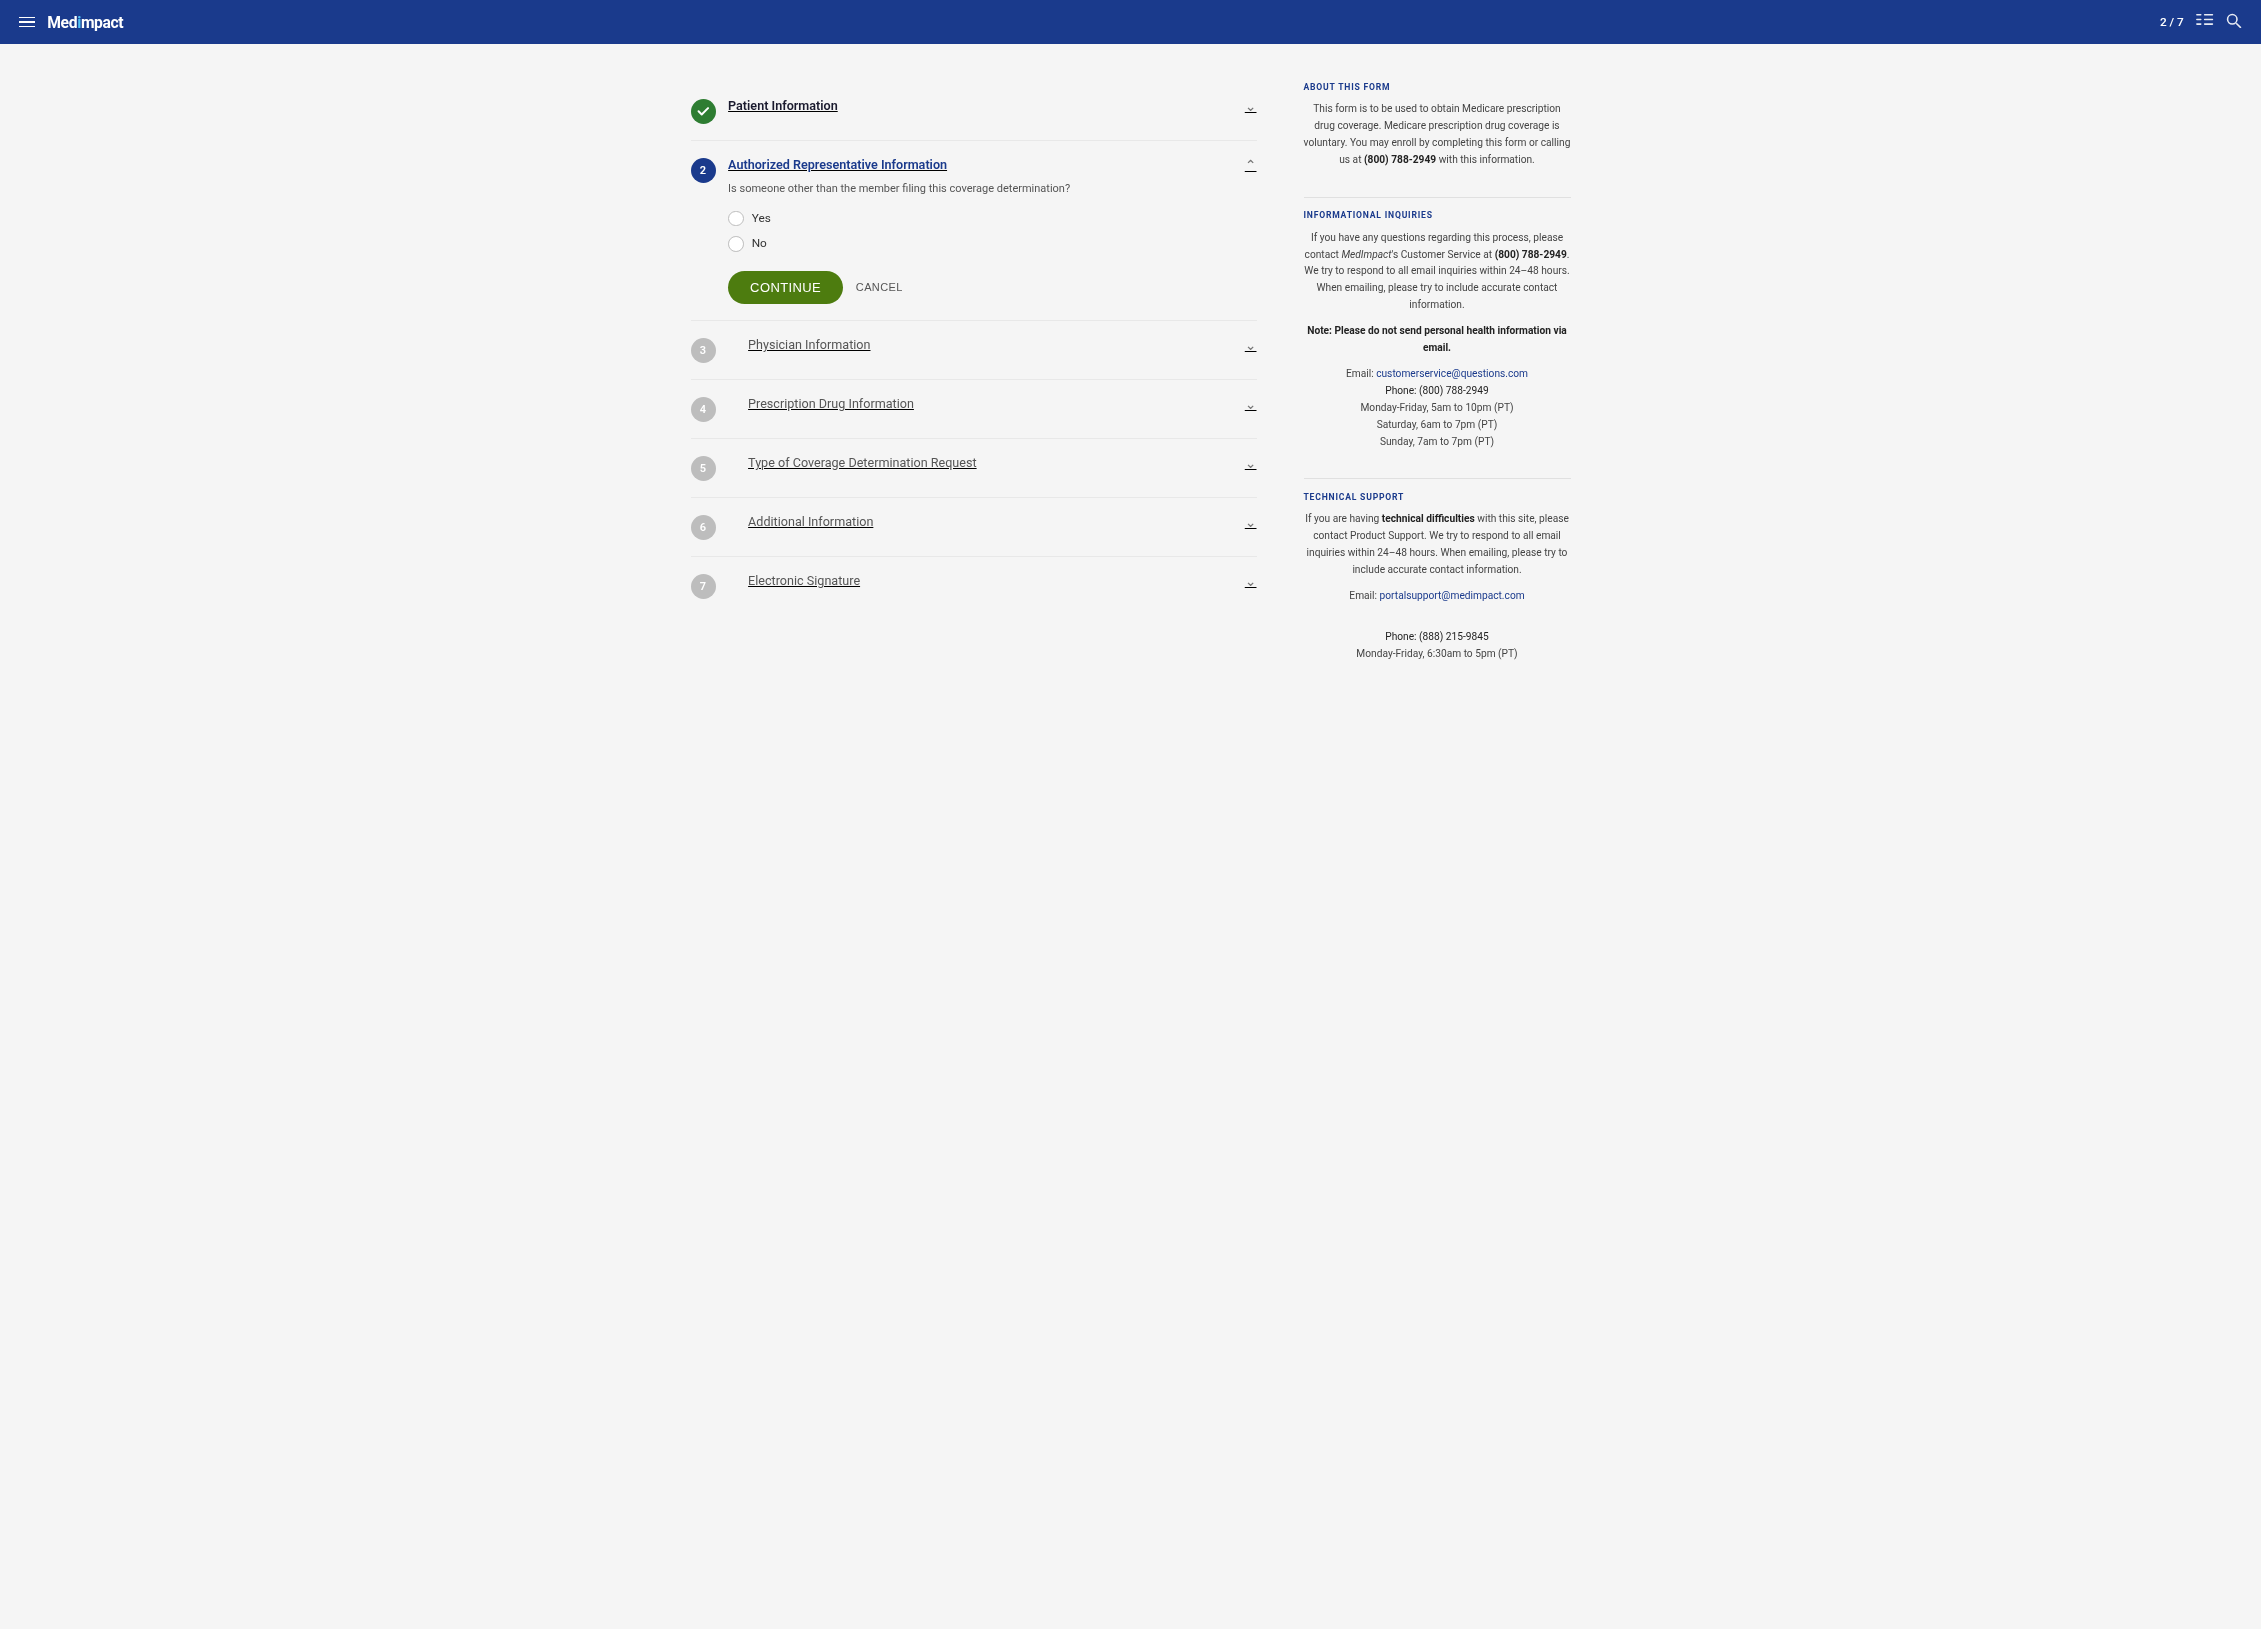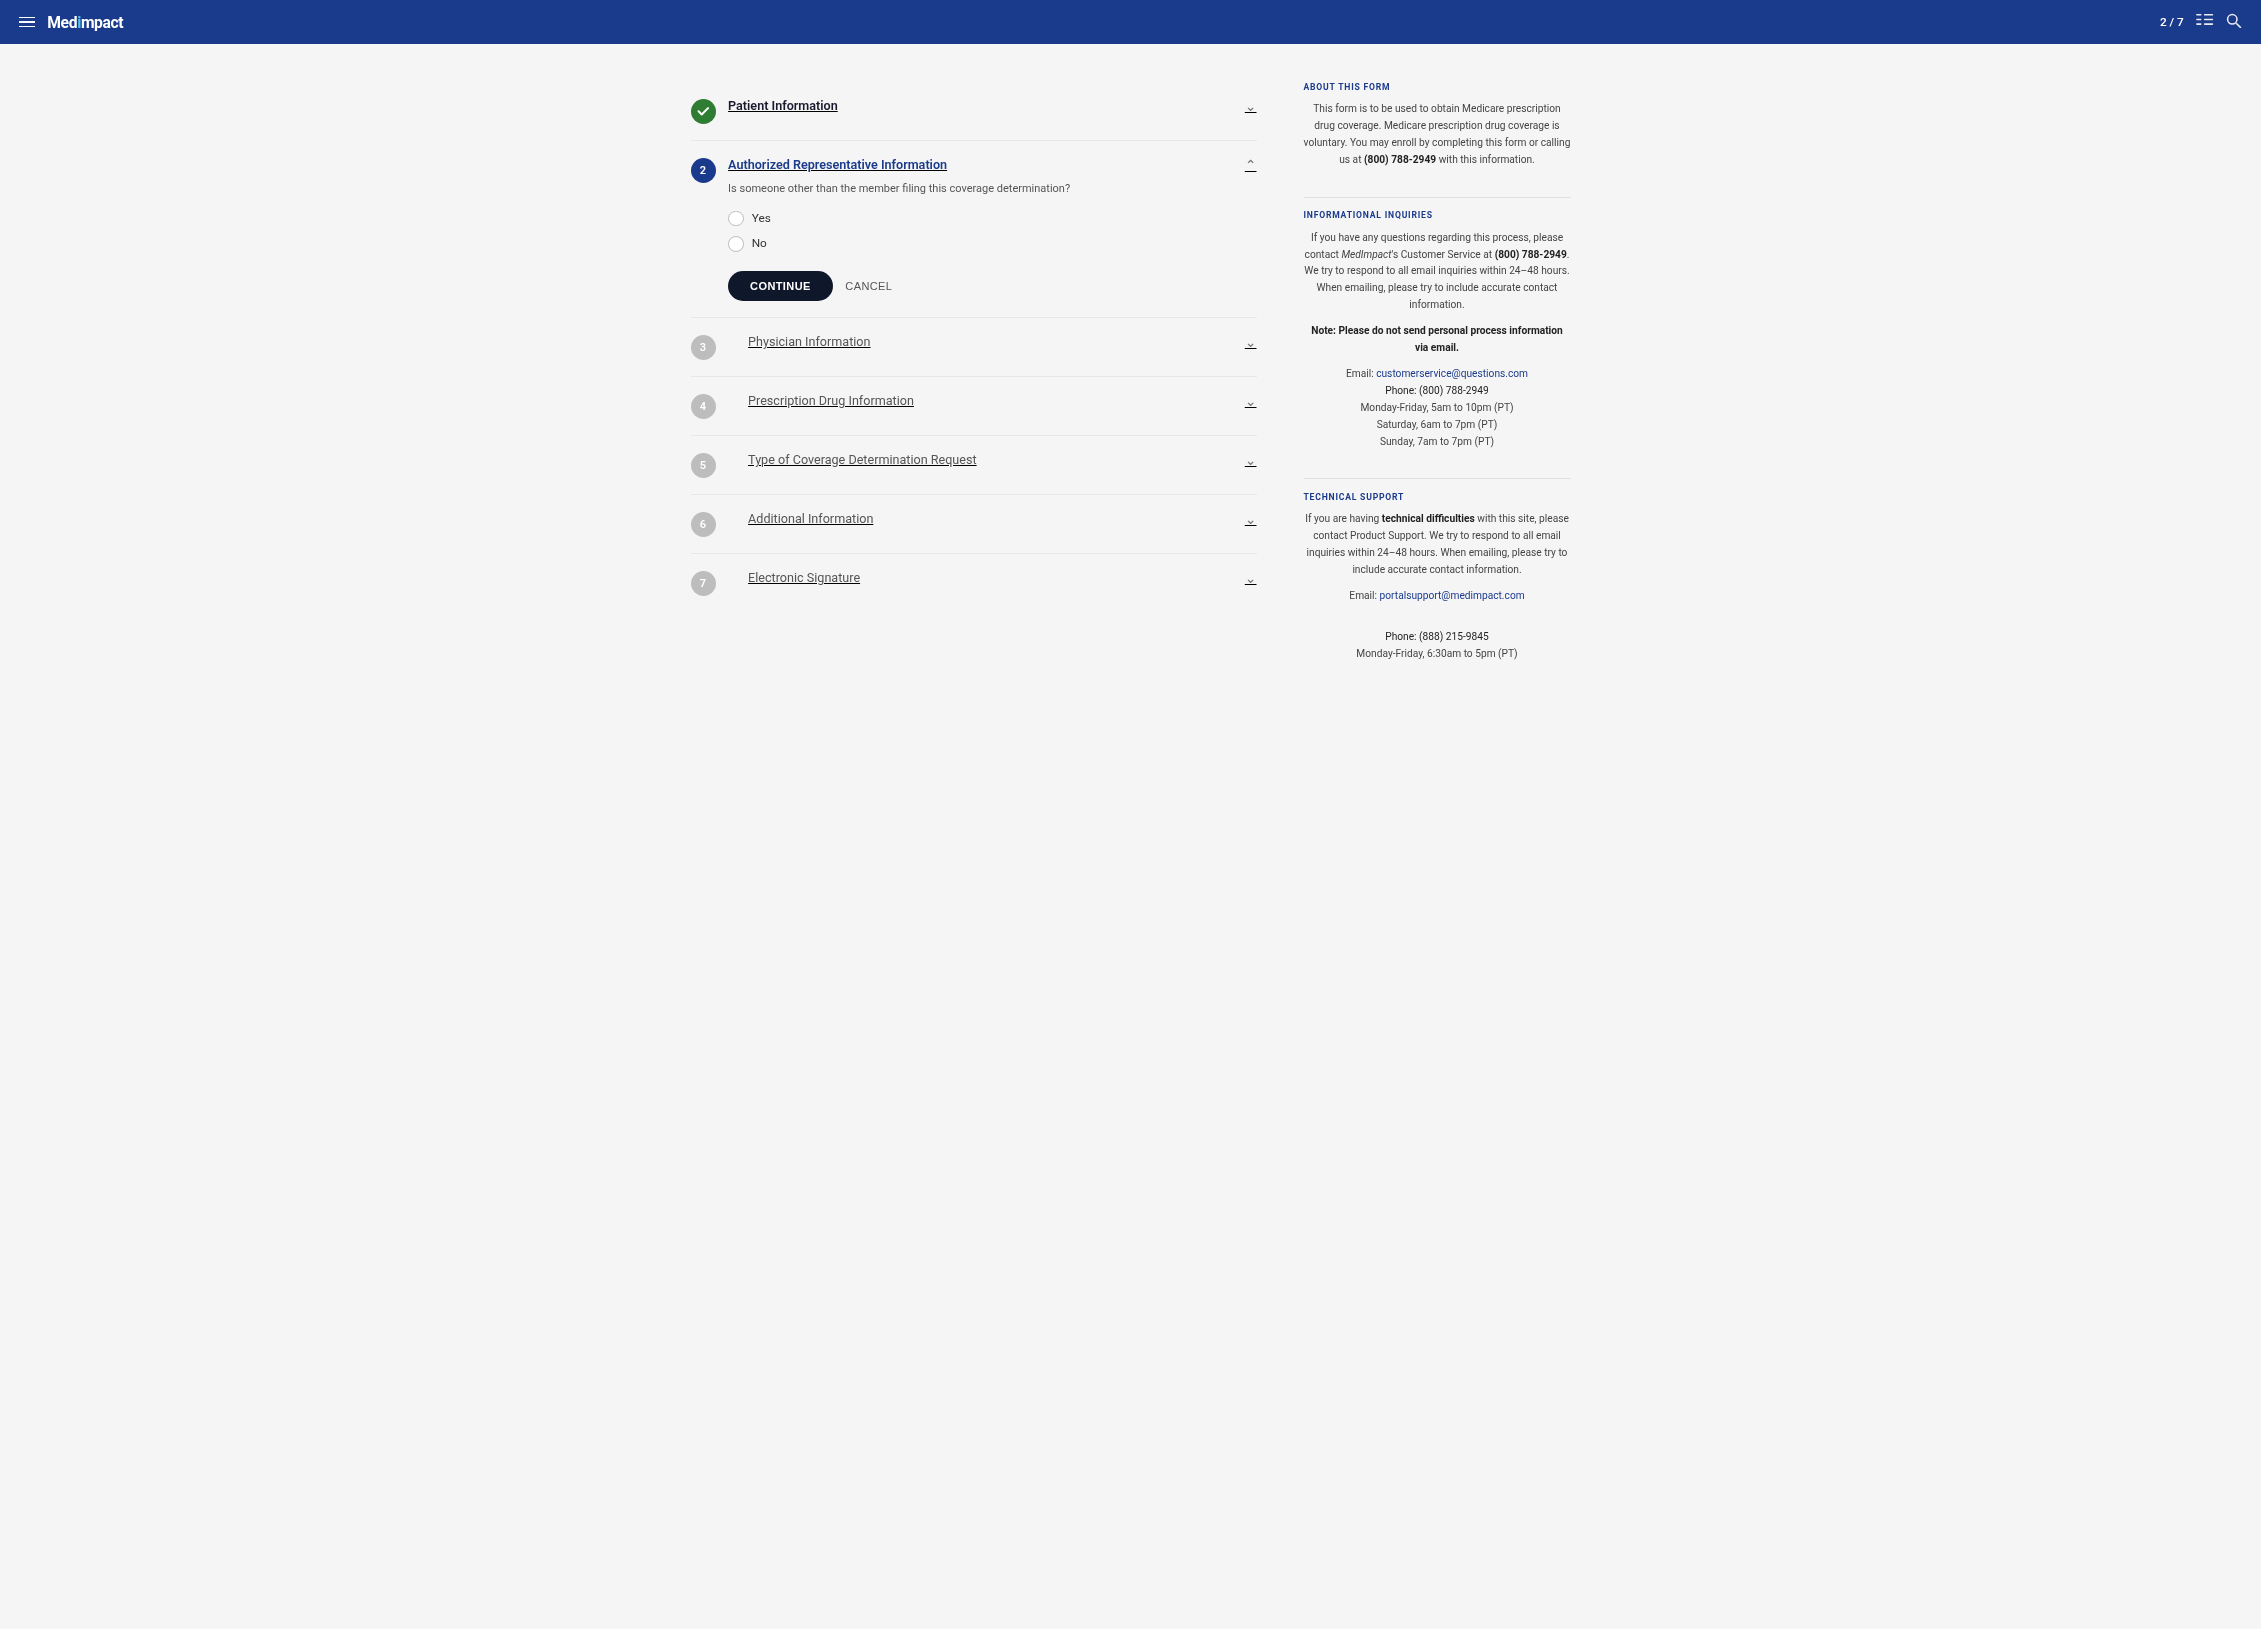--- a/index.html
+++ b/index.html
@@ -206,27 +206,27 @@
       color: #333;
     }
 
     .button-group {
       display: flex;
       gap: 12.6px;
       align-items: center;
     }
 
     .btn-continue {
-      background: #0f172a;
+      background: #4d7c0f;
       color: white;
       border: none;
       padding: 9.4px 22px;
       border-radius: 19px;
-      font-size: 11px;
-      font-weight: 700;
+      font-size: 13px;
+      font-weight: 400;
       cursor: pointer;
       letter-spacing: 0.4px;
       text-transform: uppercase;
     }
 
     .btn-cancel {
       background: none;
       border: none;
       color: #555;
       font-size: 11px;
@@ -468,21 +468,21 @@
       </p>
     </div>
 
     <hr class="sidebar-divider">
 
     <div class="sidebar-section">
       <div class="sidebar-section-title">INFORMATIONAL INQUIRIES</div>
       <p class="sidebar-text">
         <span>If you have any questions regarding this process, please contact</span> <em>MedImpact</em><span>'s Customer Service at</span> <strong>(800) 788-2949</strong><span>. We try to respond to all email inquiries within 24–48 hours. When emailing, please try to include accurate contact information.</span>
       </p>
-      <p class="sidebar-note">Note: Please do not send personal process information via email.</p>
+      <p class="sidebar-note">Note: Please do not send personal health information via email.</p>
       <p class="sidebar-text">
         <span>Email:</span> <a href="#" class="sidebar-link">customerservice@questions.com</a>
       </p>
       <p class="sidebar-phone">
         <span>Phone:</span> <span>(800) 788-2949</span>
       </p>
       <p class="sidebar-hours">Monday-Friday, 5am to 10pm (PT)</p>
       <p class="sidebar-hours">Saturday, 6am to 7pm (PT)</p>
       <p class="sidebar-hours">Sunday, 7am to 7pm (PT)</p>
     </div>

